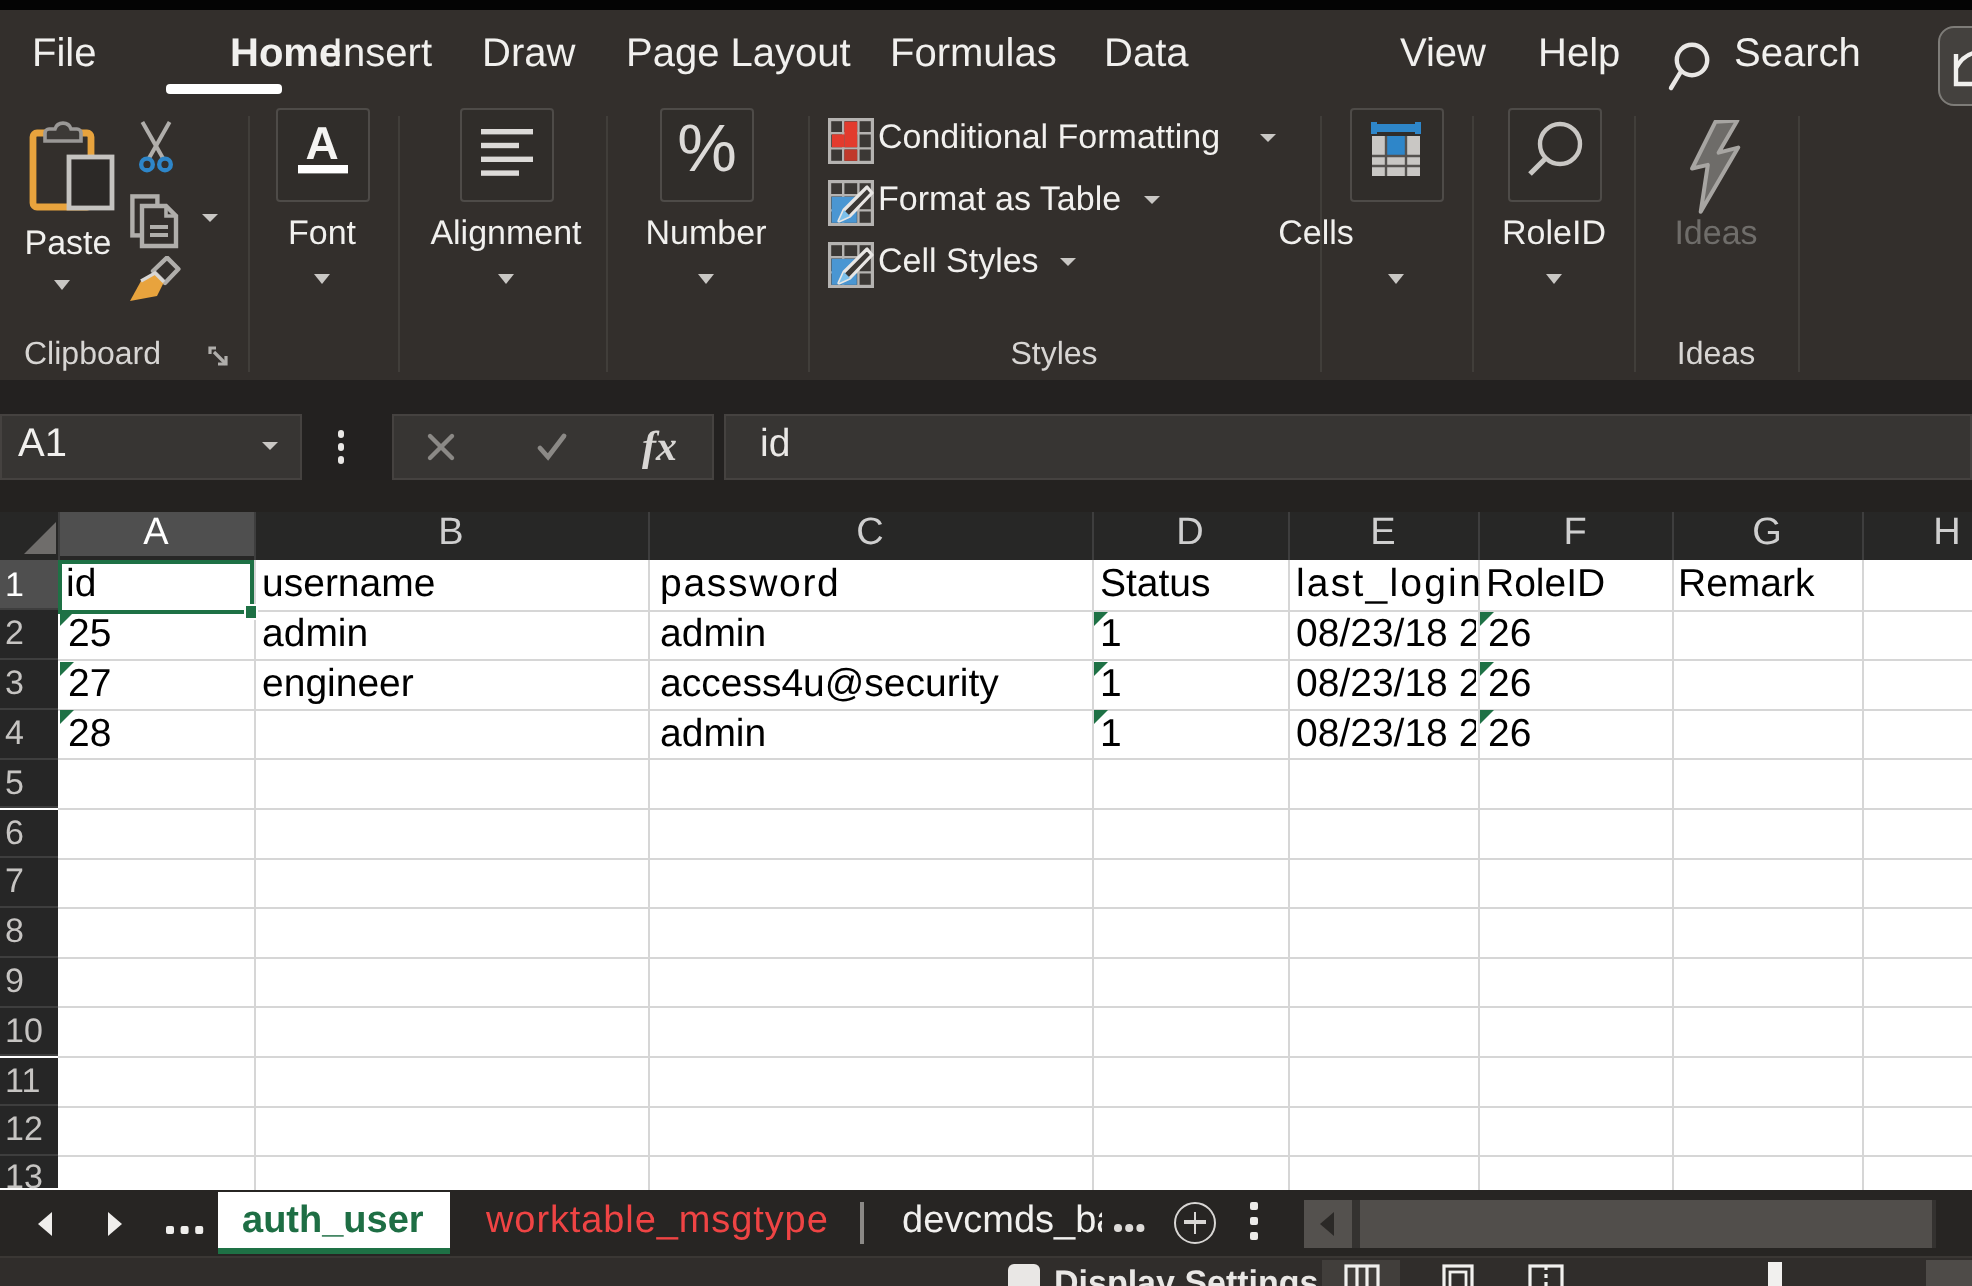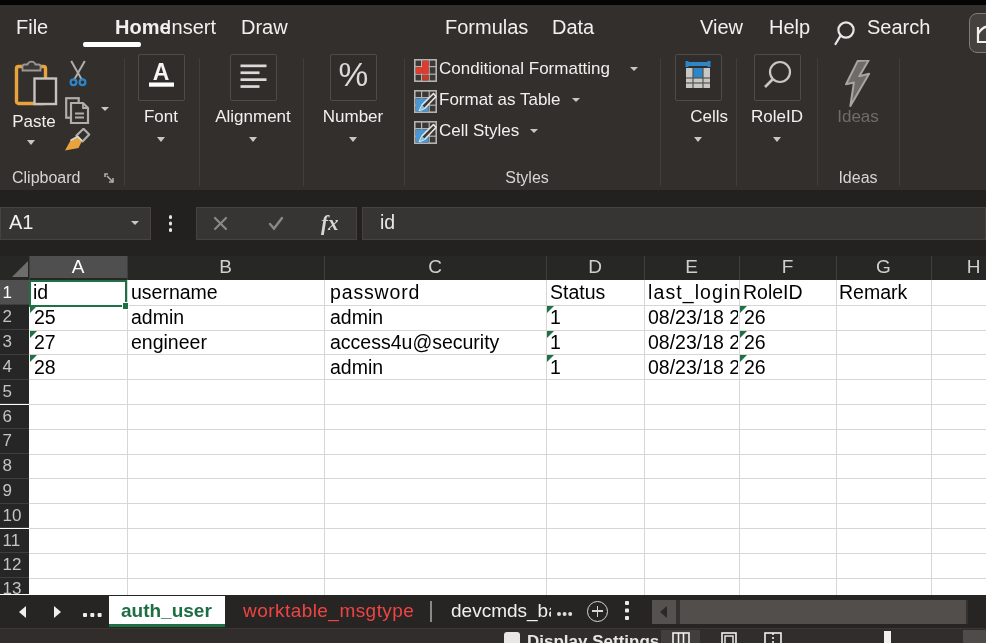--- a/index.html
+++ b/index.html
@@ -37,20 +37,21 @@
 </style>
 </head>
 <body>
 <div class="abs" id="topstrip"></div>
 
 <div class="abs" id="menubar">
   <span class="mitem" style="left:16px;">File</span>
   <span class="mitem" style="left:84px;font-weight:700;margin-left:31px;">Home</span>
   <span class="mitem" style="left:166px;">Insert</span>
   <span class="mitem" style="left:241px;">Draw</span>
+  <span class="mitem" style="left:313px;">Page Layout</span>
   <span class="mitem" style="left:445px;">Formulas</span>
   <span class="mitem" style="left:552px;">Data</span>
   <span class="mitem" style="left:700px;">View</span>
   <span class="mitem" style="left:769px;">Help</span>
   <div id="homeline"></div>
   <svg class="abs" style="left:832px;top:13px;" width="28" height="28" viewBox="0 0 28 28">
     <circle cx="14" cy="12" r="7.6" fill="none" stroke="#e9e7e5" stroke-width="2.2"></circle>
     <line x1="8.6" y1="17.6" x2="3.5" y2="26" stroke="#e9e7e5" stroke-width="2.2" stroke-linecap="round"></line>
   </svg>
   <span class="mitem" style="left:867px;">Search</span>
@@ -179,21 +180,21 @@
       <rect x="9.5" y="6" width="3" height="6" fill="#2e86c9"></rect>
       <rect x="31.5" y="6" width="3" height="6" fill="#2e86c9"></rect>
       <rect x="10" y="13" width="24" height="20" fill="#c9c7c4"></rect>
       <rect x="17" y="13" width="10" height="10" fill="#2e86c9"></rect>
       <line x1="10" y1="23" x2="34" y2="23" stroke="#55524f" stroke-width="1.2"></line>
       <line x1="10" y1="28" x2="34" y2="28" stroke="#55524f" stroke-width="1.2"></line>
       <line x1="17" y1="13" x2="17" y2="33" stroke="#55524f" stroke-width="1.2"></line>
       <line x1="27" y1="13" x2="27" y2="33" stroke="#55524f" stroke-width="1.2"></line>
     </svg>
   </div>
-  <span class="btext" style="left:668px;width:60px;text-align:right;">Cells</span>
+  <span class="btext" style="left:628px;width:60px;">Cells</span>
   <div class="darr" style="left:694px;top:82px;"></div>
 
   <div class="rbox" style="left:754px;">
     <svg width="45" height="45" viewBox="0 0 45 45">
       <circle cx="25" cy="17" r="10" fill="none" stroke="#c9c7c4" stroke-width="2.2"></circle>
       <line x1="17.5" y1="24.5" x2="10" y2="32" stroke="#c9c7c4" stroke-width="2.6"></line>
     </svg>
   </div>
   <span class="btext" style="left:744px;width:66px;">RoleID</span>
   <div class="darr" style="left:773px;top:82px;"></div>

